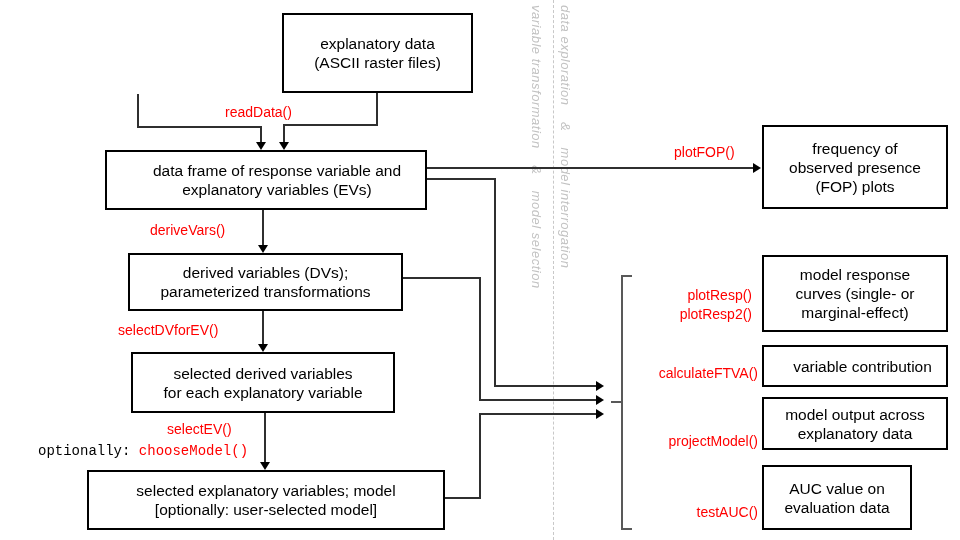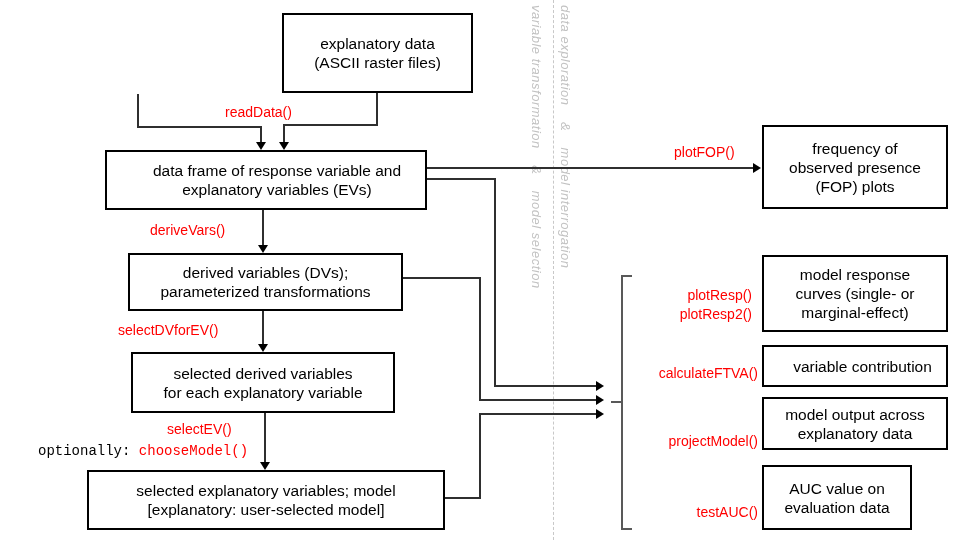--- a/index.html
+++ b/index.html
@@ -51,21 +51,21 @@
     <span class="bl">parameterized transformations</span>
   </div>
 
   <div class="box" style="left:131px;top:352px;width:264px;height:61px;">
     <span class="bl">selected derived variables</span>
     <span class="bl">for each explanatory variable</span>
   </div>
 
   <div class="box" style="left:87px;top:470px;width:358px;height:60px;">
     <span class="bl">selected explanatory variables; model</span>
-    <span class="bl">[explanatory: user-selected model]</span>
+    <span class="bl">[optionally: user-selected model]</span>
   </div>
 
   <div class="box" style="left:762px;top:125px;width:186px;height:84px;">
     <span class="bl">frequency of</span>
     <span class="bl">observed presence</span>
     <span class="bl">(FOP) plots</span>
   </div>
 
   <div class="box" style="left:762px;top:255px;width:186px;height:77px;">
     <span class="bl">model response</span>

